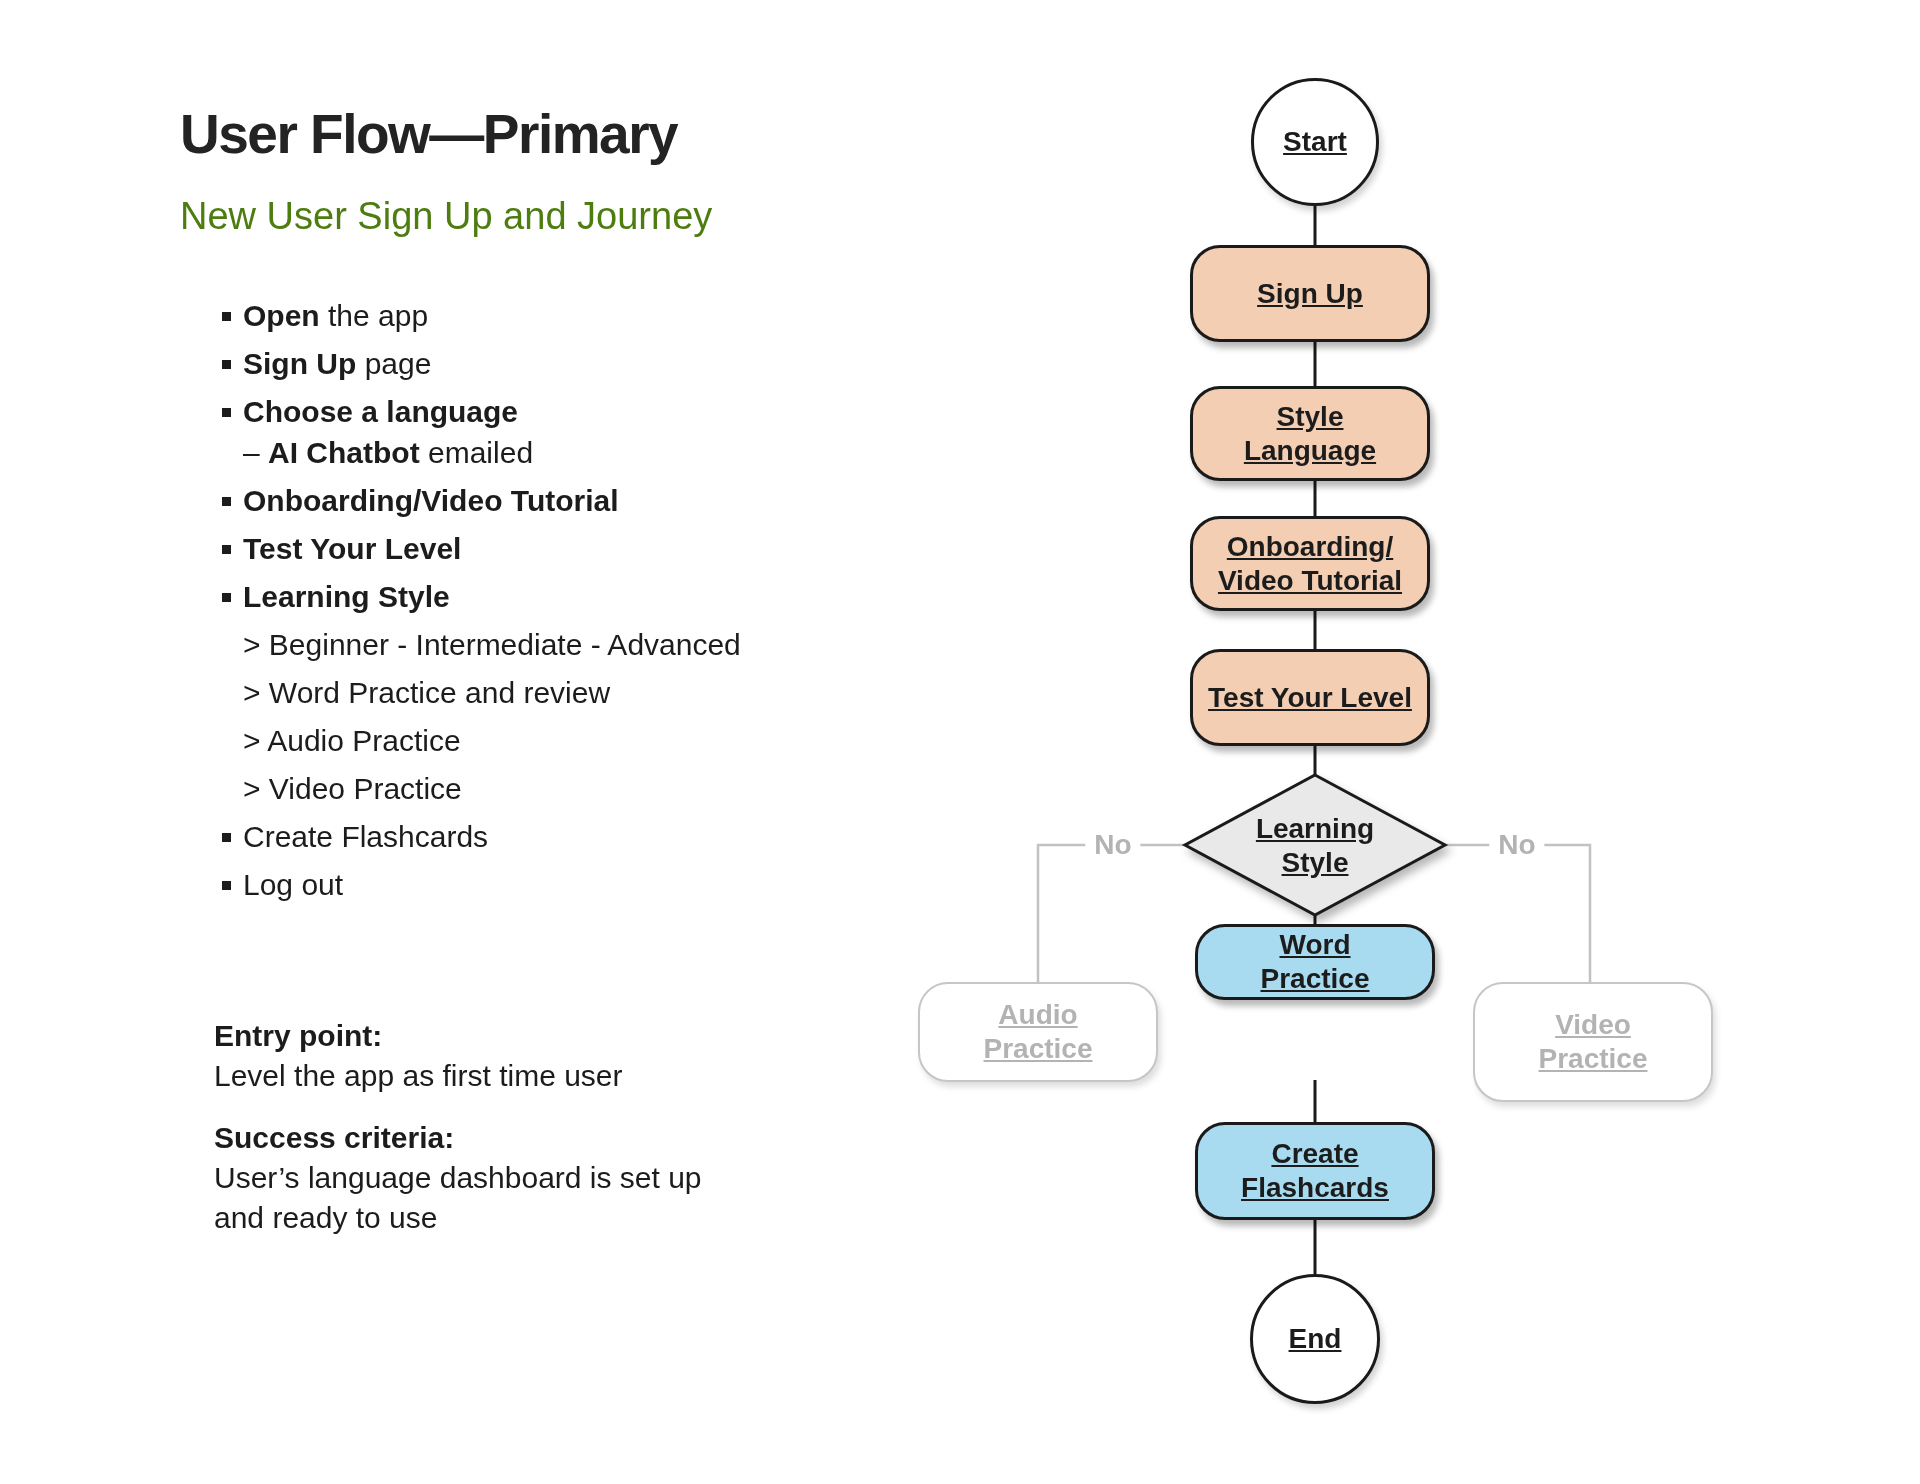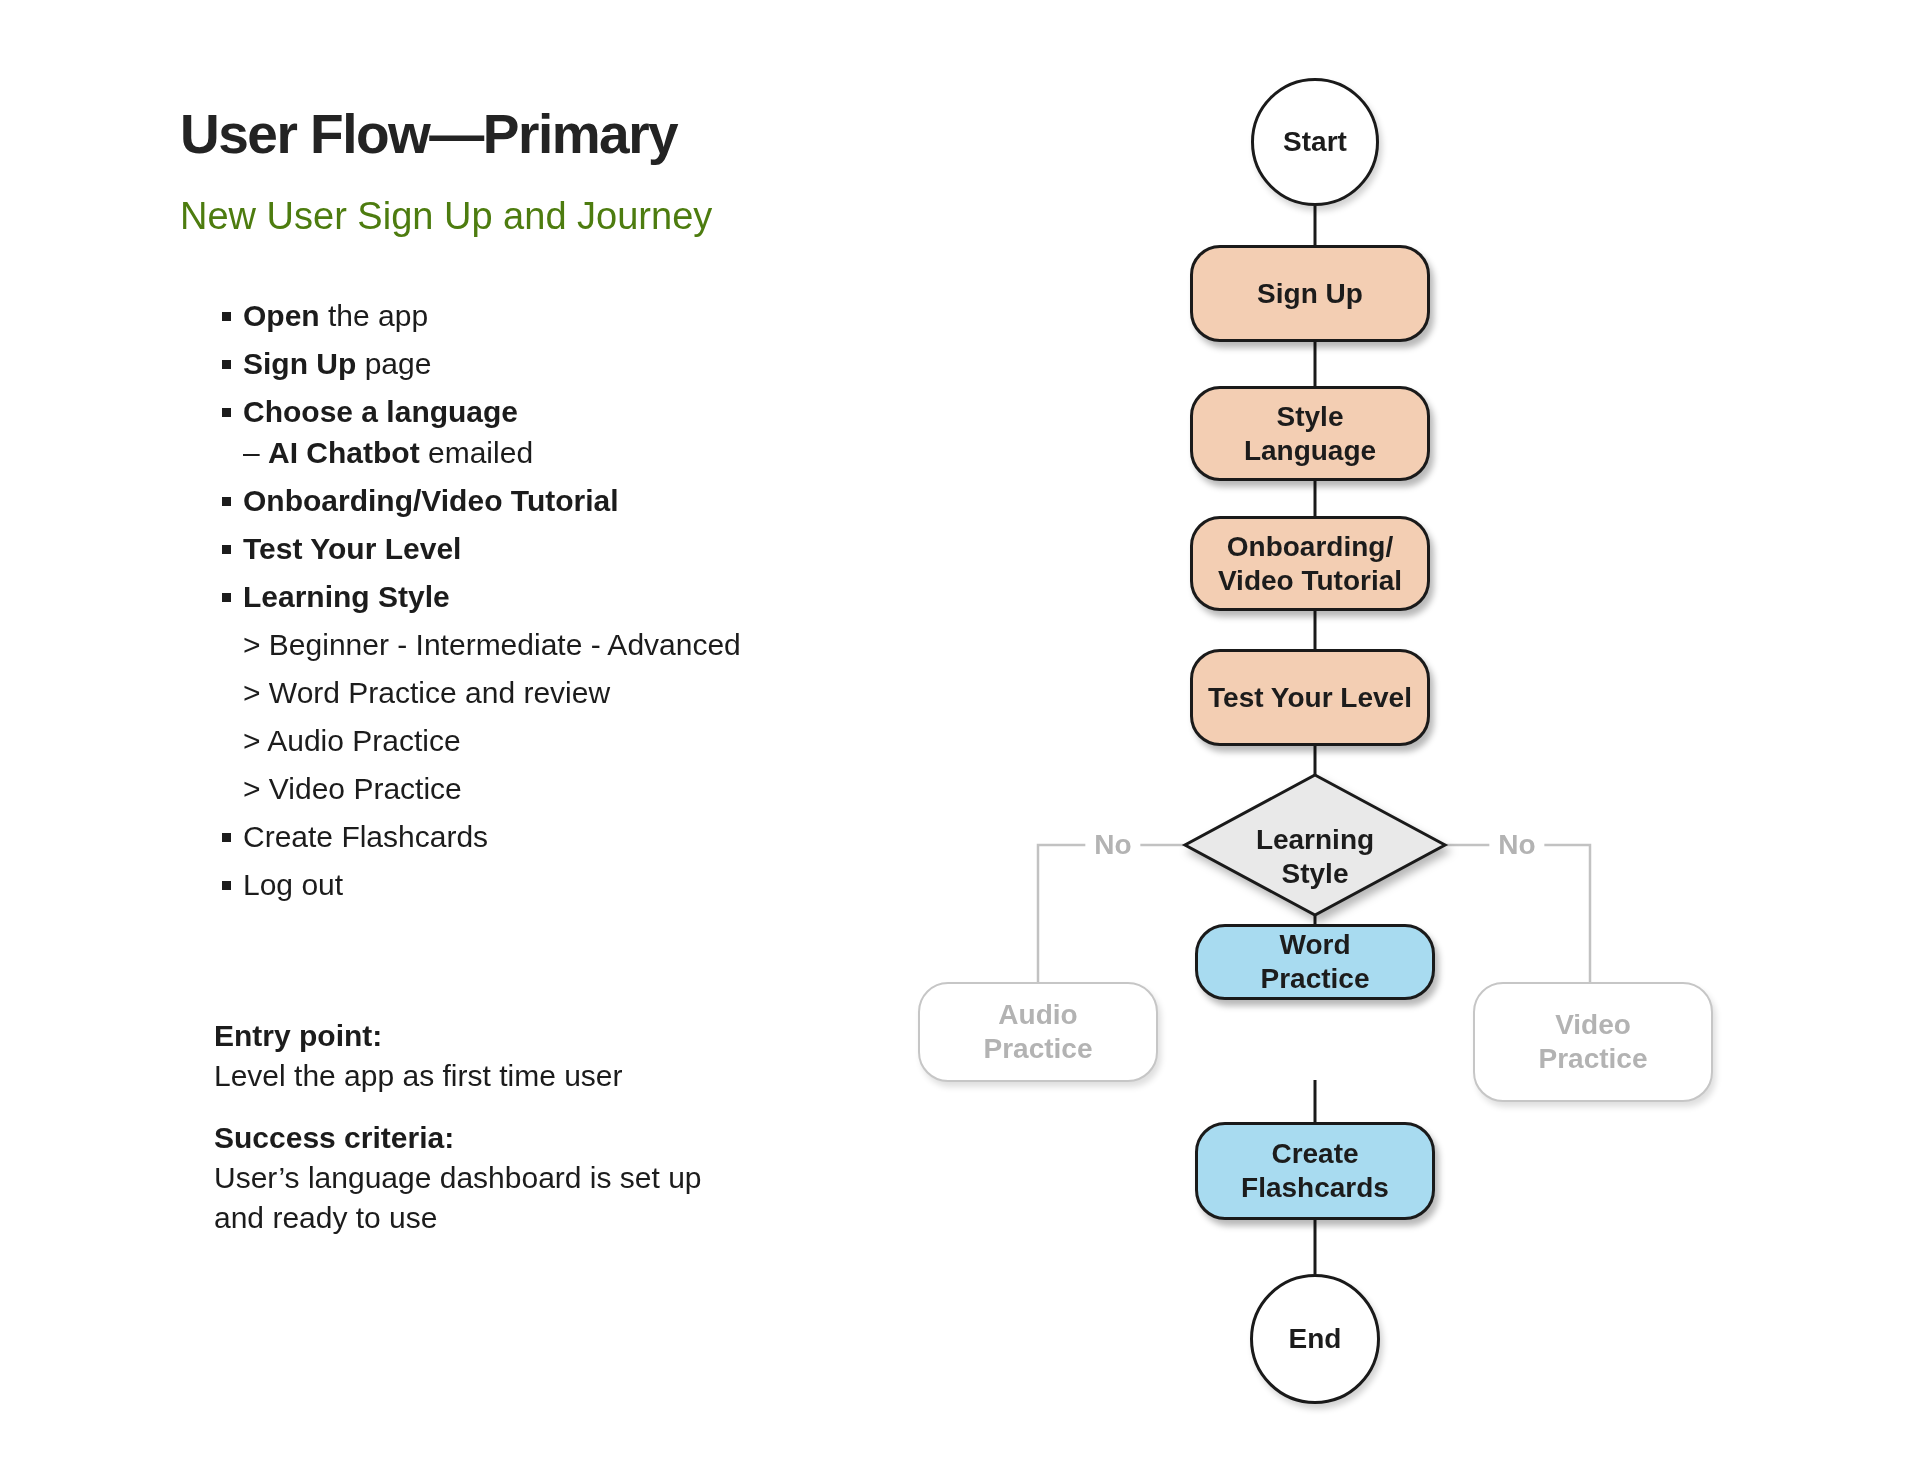--- a/index.html
+++ b/index.html
@@ -31,30 +31,31 @@
   .wire{stroke:#1a1a1a;stroke-width:3;}
   .wire-gray{stroke:var(--muted-line,#c2c2c2);stroke-width:2.5;fill:none;}
   .diamond{fill:var(--diamond,#e9e9e9);stroke:#1a1a1a;stroke-width:3;
     filter:drop-shadow(4px 6px 4px rgba(0,0,0,.28));}
   .node{
     position:absolute;display:flex;flex-direction:column;align-items:center;justify-content:center;
     text-align:center;font-size:28px;font-weight:700;line-height:34px;color:#1c1c1c;
     box-sizing:border-box;background:var(--peach,#f3ceb3);
     border:3px solid #1a1a1a;border-radius:30px;
     box-shadow:4px 6px 6px rgba(0,0,0,.28);
+    text-decoration:underline;
   }
   .node span{display:block;}
   .node.circle{width:128px;height:128px;border-radius:50%;background:#ffffff;
     box-shadow:3px 5px 6px rgba(0,0,0,.18);}
   .node.blue{background:var(--blue,#a8dbf0);}
   .node.ghost{
     background:#ffffff;border:2.5px solid var(--muted-border,#c6c6c6);
     color:var(--muted-text,#b3b3b3);box-shadow:3px 5px 6px rgba(0,0,0,.13);
   }
-  .node.plain{background:transparent;border:none;box-shadow:none;border-radius:0;justify-content:flex-end;}
+  .node.plain{background:transparent;border:none;box-shadow:none;border-radius:0;}
   .flowlabel{
     position:absolute;transform:translate(-50%,-50%);background:#ffffff;
     padding:2px 9px;font-size:28px;font-weight:700;white-space:nowrap;
   }
   .flowlabel.gray{color:var(--muted-text,#b3b3b3);}
 </style>
 </head>
 <body>
 
 <div id="canvas">

